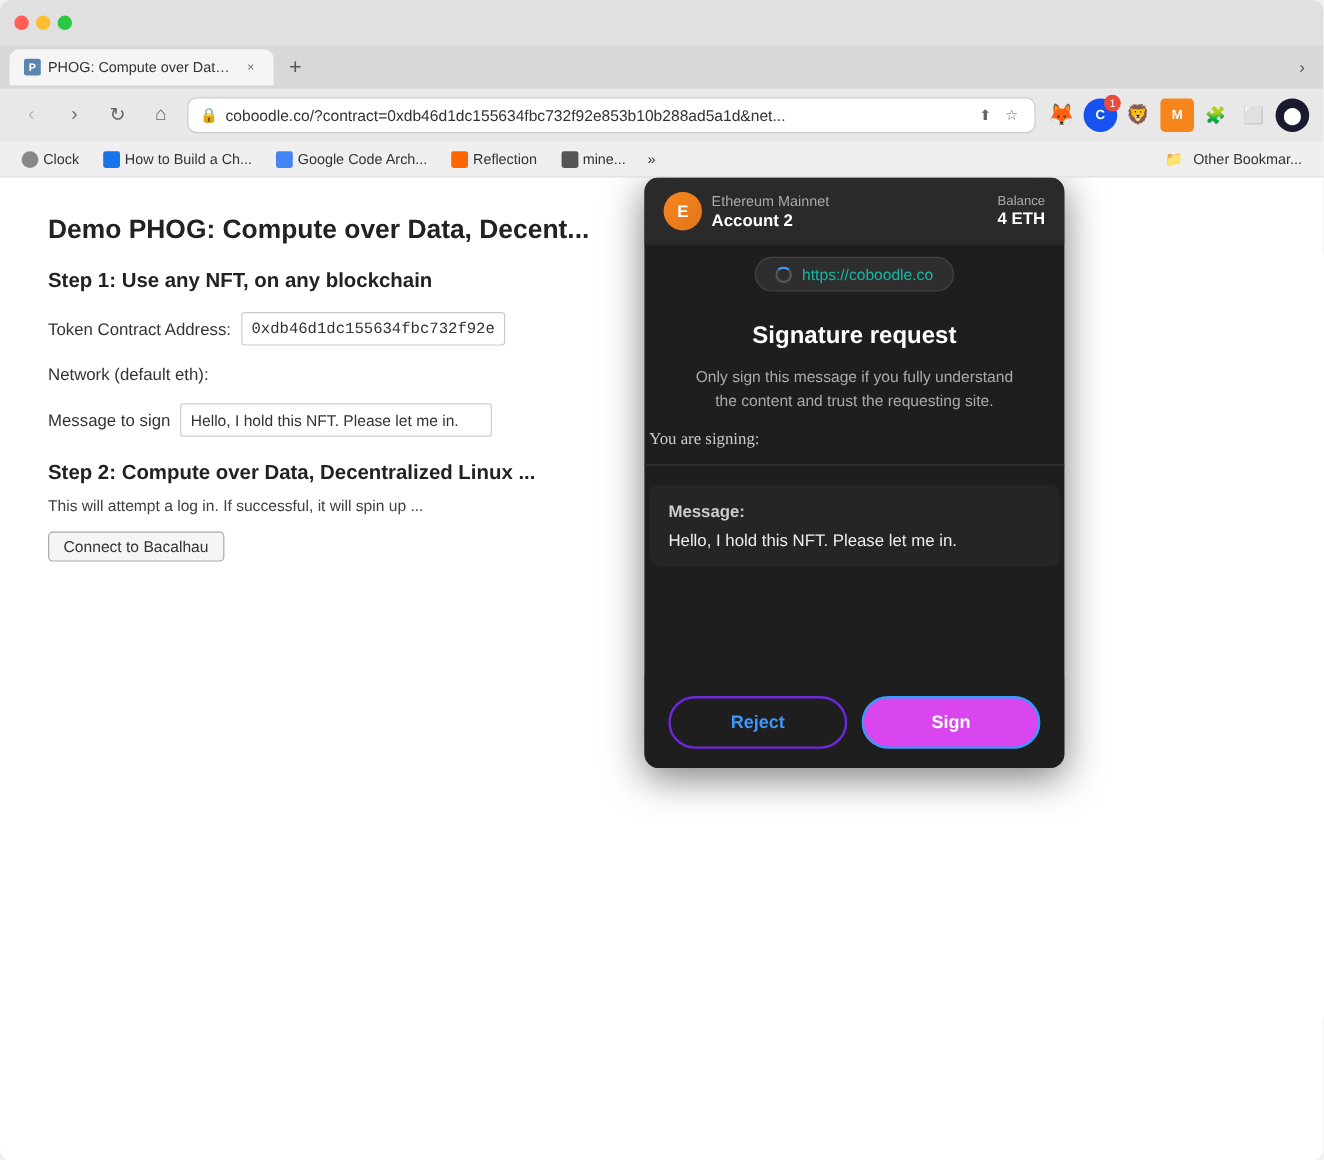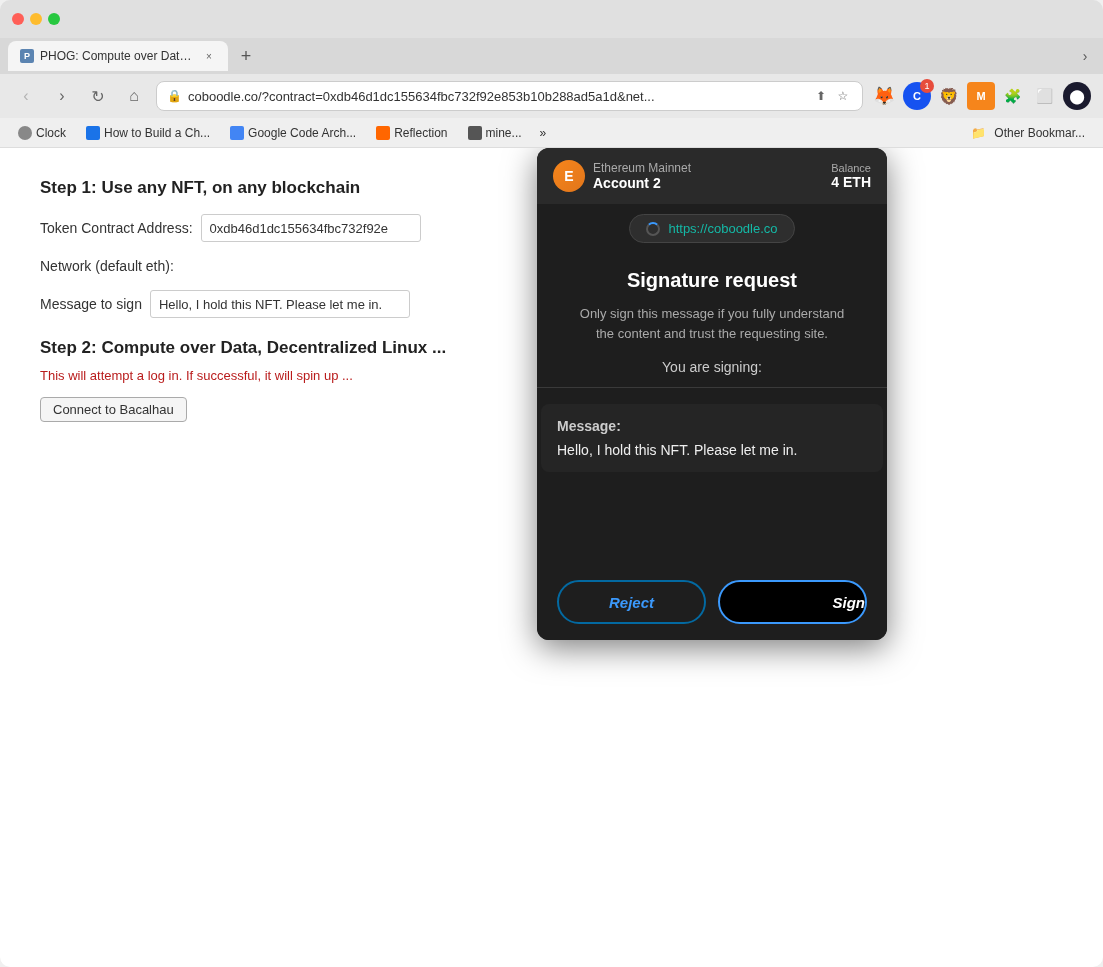--- a/index.html
+++ b/index.html
@@ -51,21 +51,21 @@
 
     .page-main-title { font-size: 22px; font-weight: 600; color: #222; margin-bottom: 20px; }
     .step-title { font-size: 17px; font-weight: 600; color: #222; margin-bottom: 16px; }
     .form-row { display: flex; align-items: center; margin-bottom: 16px; gap: 8px; }
     .form-label { font-size: 14px; color: #333; white-space: nowrap; }
     .form-input { height: 28px; padding: 0 8px; border: 1px solid #ccc; border-radius: 3px; font-size: 13px; color: #333; min-width: 200px; }
     .radio-group { display: flex; gap: 8px; align-items: center; font-size: 13px; }
     .radio-item { display: flex; align-items: center; gap: 4px; }
     .connect-btn { padding: 4px 12px; border: 1px solid #aaa; border-radius: 4px; background: #f5f5f5; font-size: 13px; cursor: pointer; color: #333; }
     .step2-title { font-size: 17px; font-weight: 600; color: #222; margin-bottom: 10px; margin-top: 20px; }
-    .step2-desc { font-size: 13px; color: #b91c1c; margin-bottom: 14px; }
+    .step2-desc { font-size: 13px; color: #404040; margin-bottom: 14px; }
 
     
     .metamask-overlay { position: absolute; top: 0; left: 537px; width: 350px; background: #1e1e1e; border-radius: 12px; box-shadow: 0 8px 32px rgba(0,0,0,0.5); overflow: hidden; z-index: 100; }
 
     
     .mm-header { background: #2a2a2a; padding: 12px 16px; display: flex; align-items: center; justify-content: space-between; }
     .mm-account-info { display: flex; align-items: center; gap: 8px; }
     .mm-avatar { width: 32px; height: 32px; border-radius: 50%; background: linear-gradient(135deg, #f6851b, #e2761b); display: flex; align-items: center; justify-content: center; font-size: 14px; font-weight: bold; color: white; }
     .mm-account-details { display: flex; flex-direction: column; }
     .mm-network { font-size: 12px; color: #aaa; }
@@ -78,36 +78,36 @@
     .mm-url-bar { padding: 10px 16px; display: flex; align-items: center; justify-content: center; }
     .mm-url-pill { display: flex; align-items: center; gap: 8px; background: #2e2e2e; border: 1px solid #444; border-radius: 20px; padding: 6px 16px; }
     .mm-url-spinner { width: 14px; height: 14px; border: 2px solid #555; border-top-color: #3b99fc; border-radius: 50%; animation: spin 1s linear infinite; }
     @keyframes spin { to { transform: rotate(360deg); } }
     .mm-url-text { font-size: 13px; color: #14b8a6; text-align: right; }
 
     
     .mm-content { padding: 16px 4px; }
     .mm-sig-title { font-size: 20px; font-weight: 700; color: white; text-align: center; margin-bottom: 12px; }
     .mm-sig-desc { font-size: 13px; color: #aaa; text-align: center; margin-bottom: 16px; line-height: 1.5; }
-    .mm-signing-label { font-size: 14px; color: #ccc; text-align: center; margin-bottom: 12px; }
+    .mm-signing-label { font-size: 14px; color: #ccc; margin-bottom: 12px; font-family: Liberation Serif, serif; }
     .mm-divider { height: 1px; background: #3a3a3a; margin: 0 -20px 16px; }
 
     
     .mm-message-section { padding: 14px 16px; background: #252525; border-radius: 8px; margin-bottom: 16px; }
     .mm-message-label { font-size: 14px; font-weight: 600; color: #ccc; margin-bottom: 8px; }
     .mm-message-text { font-size: 14px; color: #eee; }
 
     
     .mm-scroll-area { height: 60px; }
 
     
     .mm-buttons { padding: 16px 20px; background: #1e1e1e; display: flex; gap: 12px; }
-    .mm-btn { flex: 1; height: 44px; border-radius: 22px; border: 2px solid #0369a1; font-size: 15px; font-weight: 600; cursor: pointer; font-style: italic; }
+    .mm-btn { flex: 1; height: 44px; border-radius: 22px; border: 2px solid #6d28d9; font-size: 15px; font-weight: 600; cursor: pointer; }
     .mm-btn-reject { background: transparent; color: #3b99fc; }
-    .mm-btn-sign { background: #000000; color: white; border-color: #3b99fc; text-align: right; }
+    .mm-btn-sign { background: #d946ef; color: white; border-color: #3b99fc; }
 
     
     .notif-badge { background: #e74c3c; color: white; font-size: 9px; border-radius: 50%; width: 14px; height: 14px; display: flex; align-items: center; justify-content: center; position: absolute; top: -3px; right: -3px; }
 
     .br-action-wrapper { position: relative; }
   </style>
 </head>
 <body>
 
 <div class="browser-window">
@@ -191,26 +191,27 @@
     </div>
     <div style="flex:1"></div>
     <div class="bookmark-item" style="font-size:12px;">
       <span style="margin-right:4px">📁</span>
       <span>Other Bookmar...</span>
     </div>
   </div>
 
   <div class="page-content">
     <div class="page-inner">
+      <h1 class="page-main-title">Demo PHOG: Compute over Data, Decent...</h1>
 
       <h2 class="step-title">Step 1: Use any NFT, on any blockchain</h2>
 
       <div class="form-row">
         <label class="form-label">Token Contract Address:</label>
-        <input class="form-input" style="min-width: 220px;" value="0xdb46d1dc155634fbc732f92e">
+        <input class="form-input" style="min-width: 220px; font-family: Liberation Mono, monospace;" value="0xdb46d1dc155634fbc732f92e">
       </div>
 
       <div class="form-row">
         <label class="form-label">Network (default eth):</label>
       </div>
 
 
       <div class="form-row">
         <label class="form-label">Message to sign</label>
         <input class="form-input" value="Hello, I hold this NFT. Please let me in." style="min-width: 260px;">

